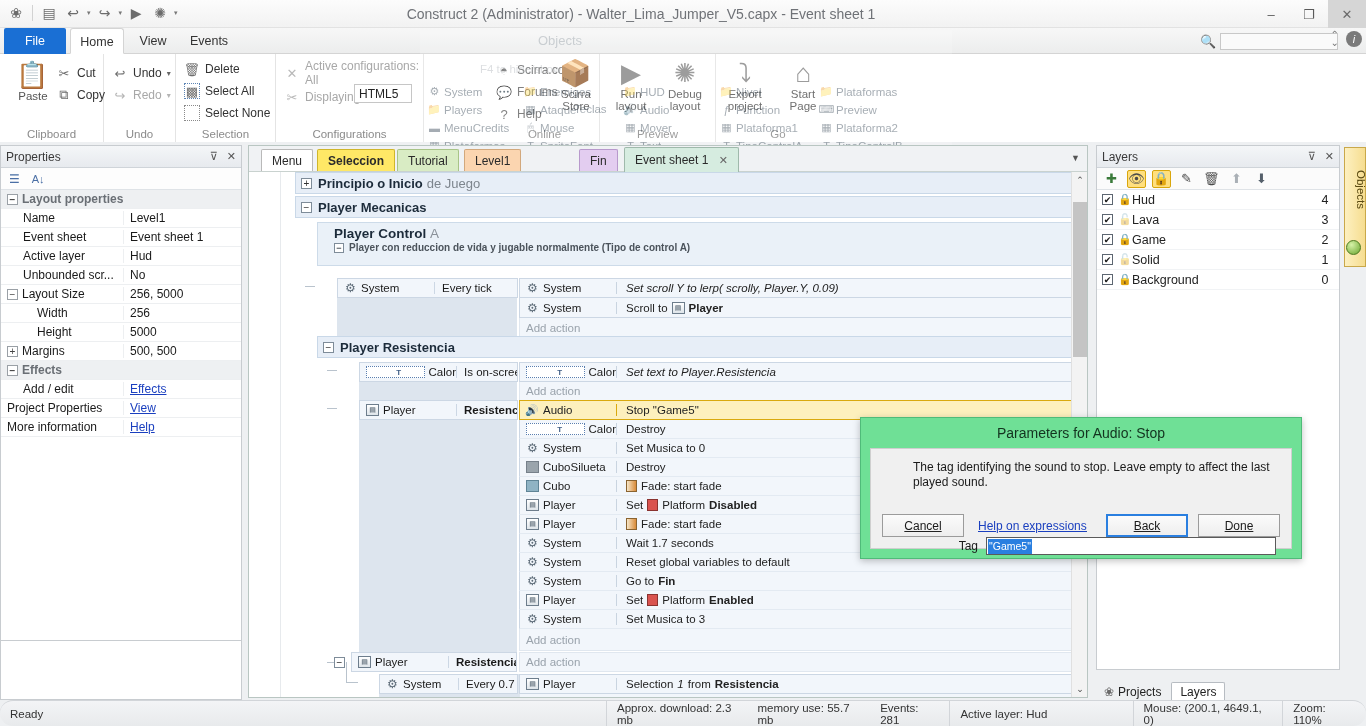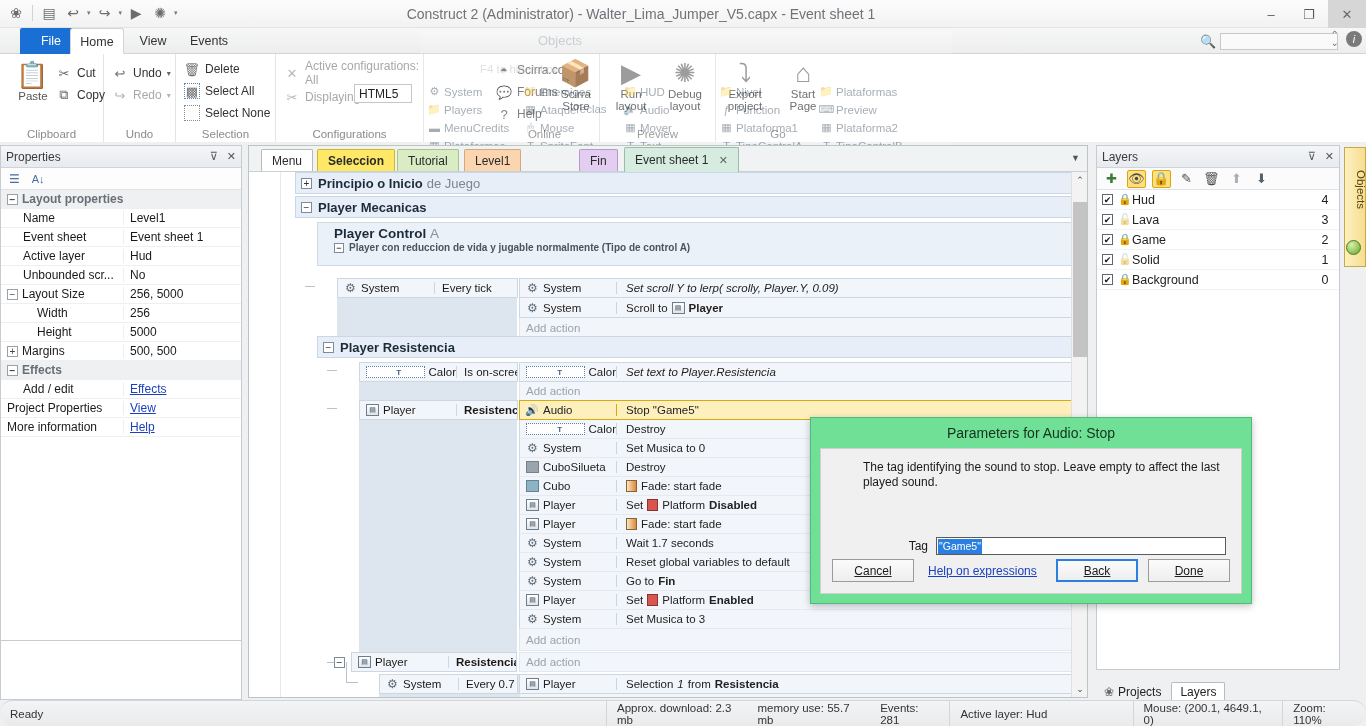--- a/index.html
+++ b/index.html
@@ -33,21 +33,21 @@
   .wincontrols div {
     width:38px; height:28px; display:flex; align-items:center; justify-content:center;
     color:#5a5a5a; font-size:13px;
   }
   .wincontrols .wc-close { background:#d6d6d6; color:#6a6a6a; }
 
   
   .ribbon { position:absolute; left:0; top:28px; width:1366px; height:114px; background:#fff; border-bottom:1px solid #d6d6d6; }
   .tabstrip { position:absolute; left:0; top:0; height:26px; width:100%; background:linear-gradient(#f7f7f7,#eceded); border-bottom:1px solid #d4d4d4;}
   .tab { position:absolute; top:0; height:26px; line-height:26px; padding:0 16px; font-size:12.5px; color:#333; text-align:center;}
-  .tab.file { left:4px; background:#1a6fd4; color:#fff; width:62px; padding:0; border-radius:2px 2px 0 0;margin-left:16px;}
+  .tab.file { left:4px; background:#1a6fd4; color:#fff; width:62px; padding:0; border-radius:2px 2px 0 0;}
   .tab.active { background:#fff; border:1px solid #d4d4d4; border-bottom:1px solid #fff; border-radius:3px 3px 0 0; }
   .ribbon-body { position:absolute; left:0; top:26px; width:100%; height:88px; background:#fff; }
   .rgroup { position:absolute; top:0; height:88px; border-right:1px solid #e4e4e4; }
   .rglabel { position:absolute; bottom:2px; width:100%; text-align:center; color:#8b8b8b; font-size:11.5px;}
   .ritem { display:flex; align-items:center; gap:5px; font-size:12px; color:#333; height:22px; }
   .ritem.dim { color:#a8a8a8; }
   .ico { width:16px; height:16px; display:inline-flex; align-items:center; justify-content:center; font-size:13px; color:#6d6d6d; flex:none;}
   .bigbtn { position:absolute; display:flex; flex-direction:column; align-items:center; width:54px; }
   .bigbtn .glyph { font-size:26px; color:#8a8a8a; line-height:30px;}
   .bigbtn .lbl { font-size:11.5px; color:#555; text-align:center; line-height:12px;}
@@ -161,21 +161,21 @@
   .btab.sel { background:#fff; border:1px solid #b7bcc2; border-bottom-color:#fff; border-radius:2px 2px 0 0;}
 
   
   .status { position:absolute; left:0; bottom:0; width:1366px; height:26px;
             background:linear-gradient(#f3f4f6,#e8eaec); border-top:1px solid #d2d5d9;
             display:flex; align-items:center; font-size:11.5px; color:#333;border-radius:13px;}
   .status .cell { padding:0 10px; height:26px; display:flex; align-items:center; }
   .status .divider { width:1px; height:26px; background:#d2d5d9;}
 
   
-  .modal { position:absolute; left:810px; top:417px; width:442px; height:187px;
+  .modal { position:absolute; left:860px; top:417px; width:442px; height:142px;
            background:#6fe096; border:1px solid #4fbb79; box-shadow:0 2px 7px rgba(0,0,0,.25);}
   .modal .mtitle { height:30px; line-height:30px; text-align:center; font-size:14px; color:#13331f;}
   .modal .mbody { position:absolute; left:9px; right:9px; top:30px; bottom:9px; background:#f0f0f0; border:1px solid #cfcfcf;padding-left:28px;}
   .modal .mdesc { padding:11px 14px 0 14px; font-size:12px; color:#1a1a1a; line-height:15px;}
   .modal .mfield { position:absolute; left:0; right:0; top:88px; display:flex; align-items:center; }
   .modal .mfield .flabel { width:115px; text-align:right; padding-right:8px; font-size:12px; color:#1a1a1a;}
   .modal .mfield .finput { width:290px; height:18px; border:1px solid #5a5a5a; background:#fff; display:flex; align-items:center; padding:0 1px;}
   .modal .mfield .finput .sel { background:#2a7fe0; color:#fff; font-size:10.5px; padding:0 1px; line-height:15px;}
   .modal .mbtns { position:absolute; left:11px; right:11px; bottom:11px; display:flex; align-items:center;text-decoration:underline; }
   .mbtn { height:23px; min-width:82px; background:linear-gradient(#fbfbfb,#eeeeee); border:1px solid #9b9b9b;

